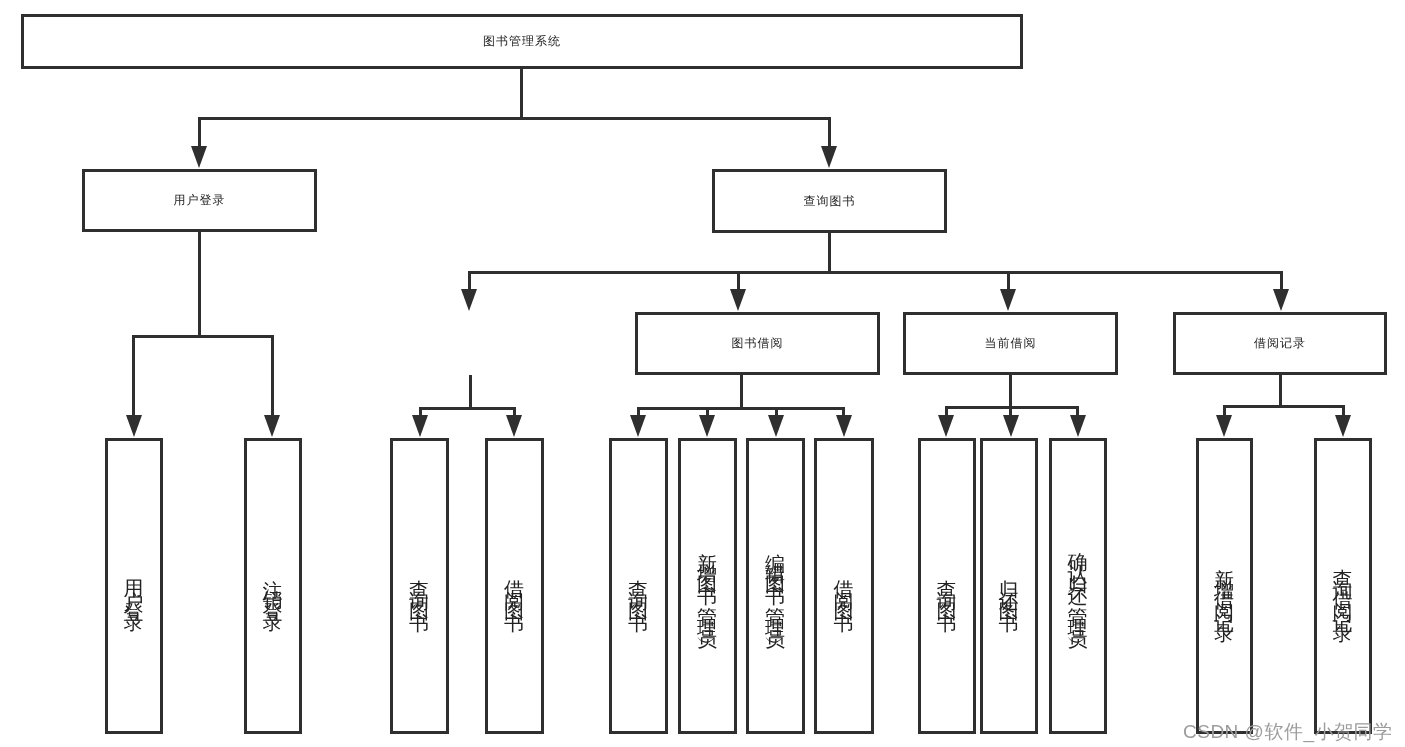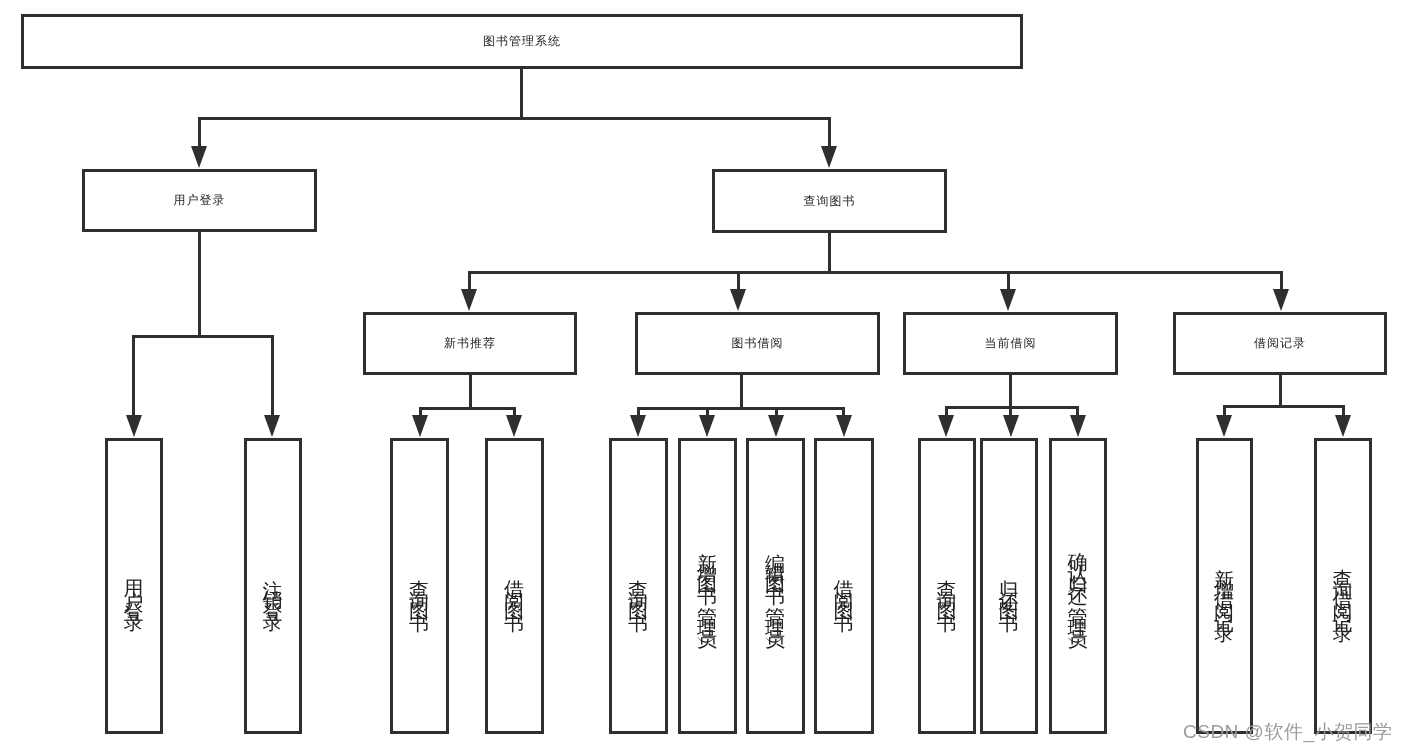--- a/index.html
+++ b/index.html
@@ -87,23 +87,20 @@
   <div class="line" style="left:468px; top:271px; width:814px; height:3px;"></div>
   <div class="line" style="left:468px; top:271px; width:3px; height:20px;"></div>
   <div class="ah" style="left:461px; top:289px;"></div>
   <div class="line" style="left:737px; top:271px; width:3px; height:20px;"></div>
   <div class="ah" style="left:730px; top:289px;"></div>
   <div class="line" style="left:1007px; top:271px; width:3px; height:20px;"></div>
   <div class="ah" style="left:1000px; top:289px;"></div>
   <div class="line" style="left:1280px; top:271px; width:3px; height:20px;"></div>
   <div class="ah" style="left:1273px; top:289px;"></div>
 
-  <div class="node" style="left:363px; top:312px; width:214px; height:63px;">
-    <span class="hlabel">新书推荐</span>
-  </div>
   <div class="node" style="left:635px; top:312px; width:245px; height:63px;">
     <span class="hlabel">图书借阅</span>
   </div>
   <div class="node" style="left:1173px; top:312px; width:214px; height:63px;">
     <span class="hlabel">借阅记录</span>
   </div>
   <div class="node" style="left:903px; top:312px; width:215px; height:63px;">
     <span class="hlabel">当前借阅</span>
   </div>
 

